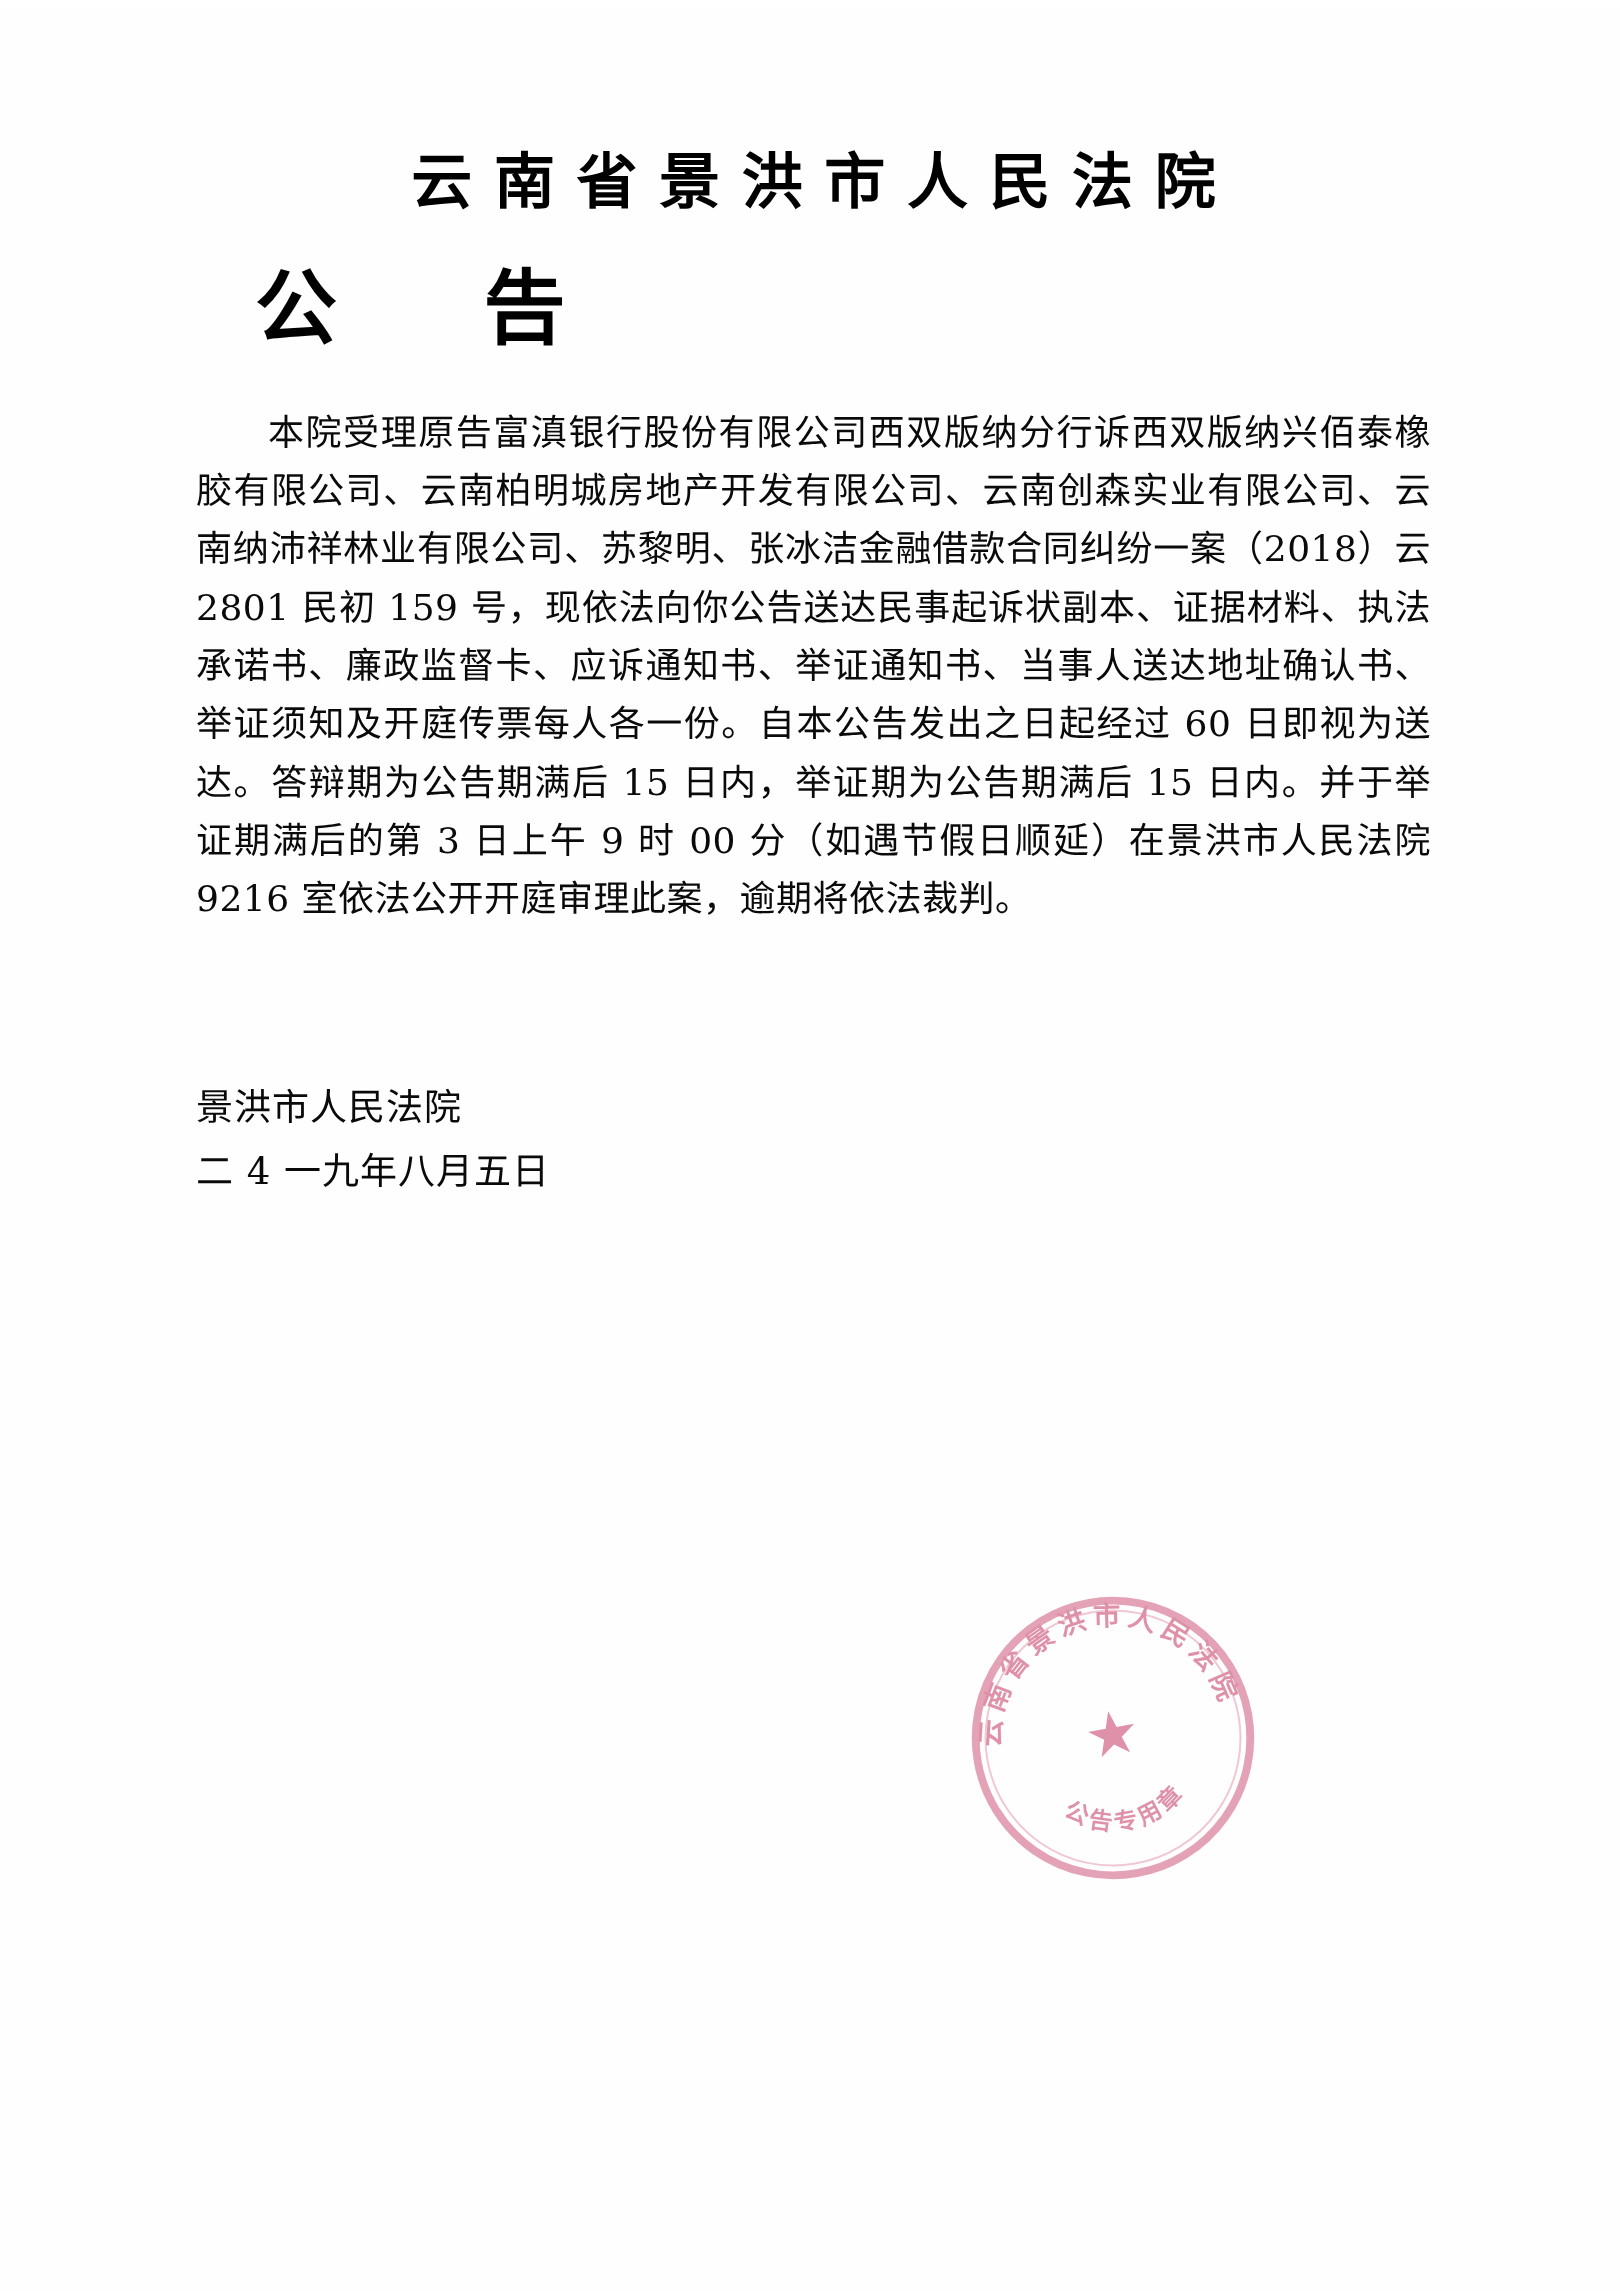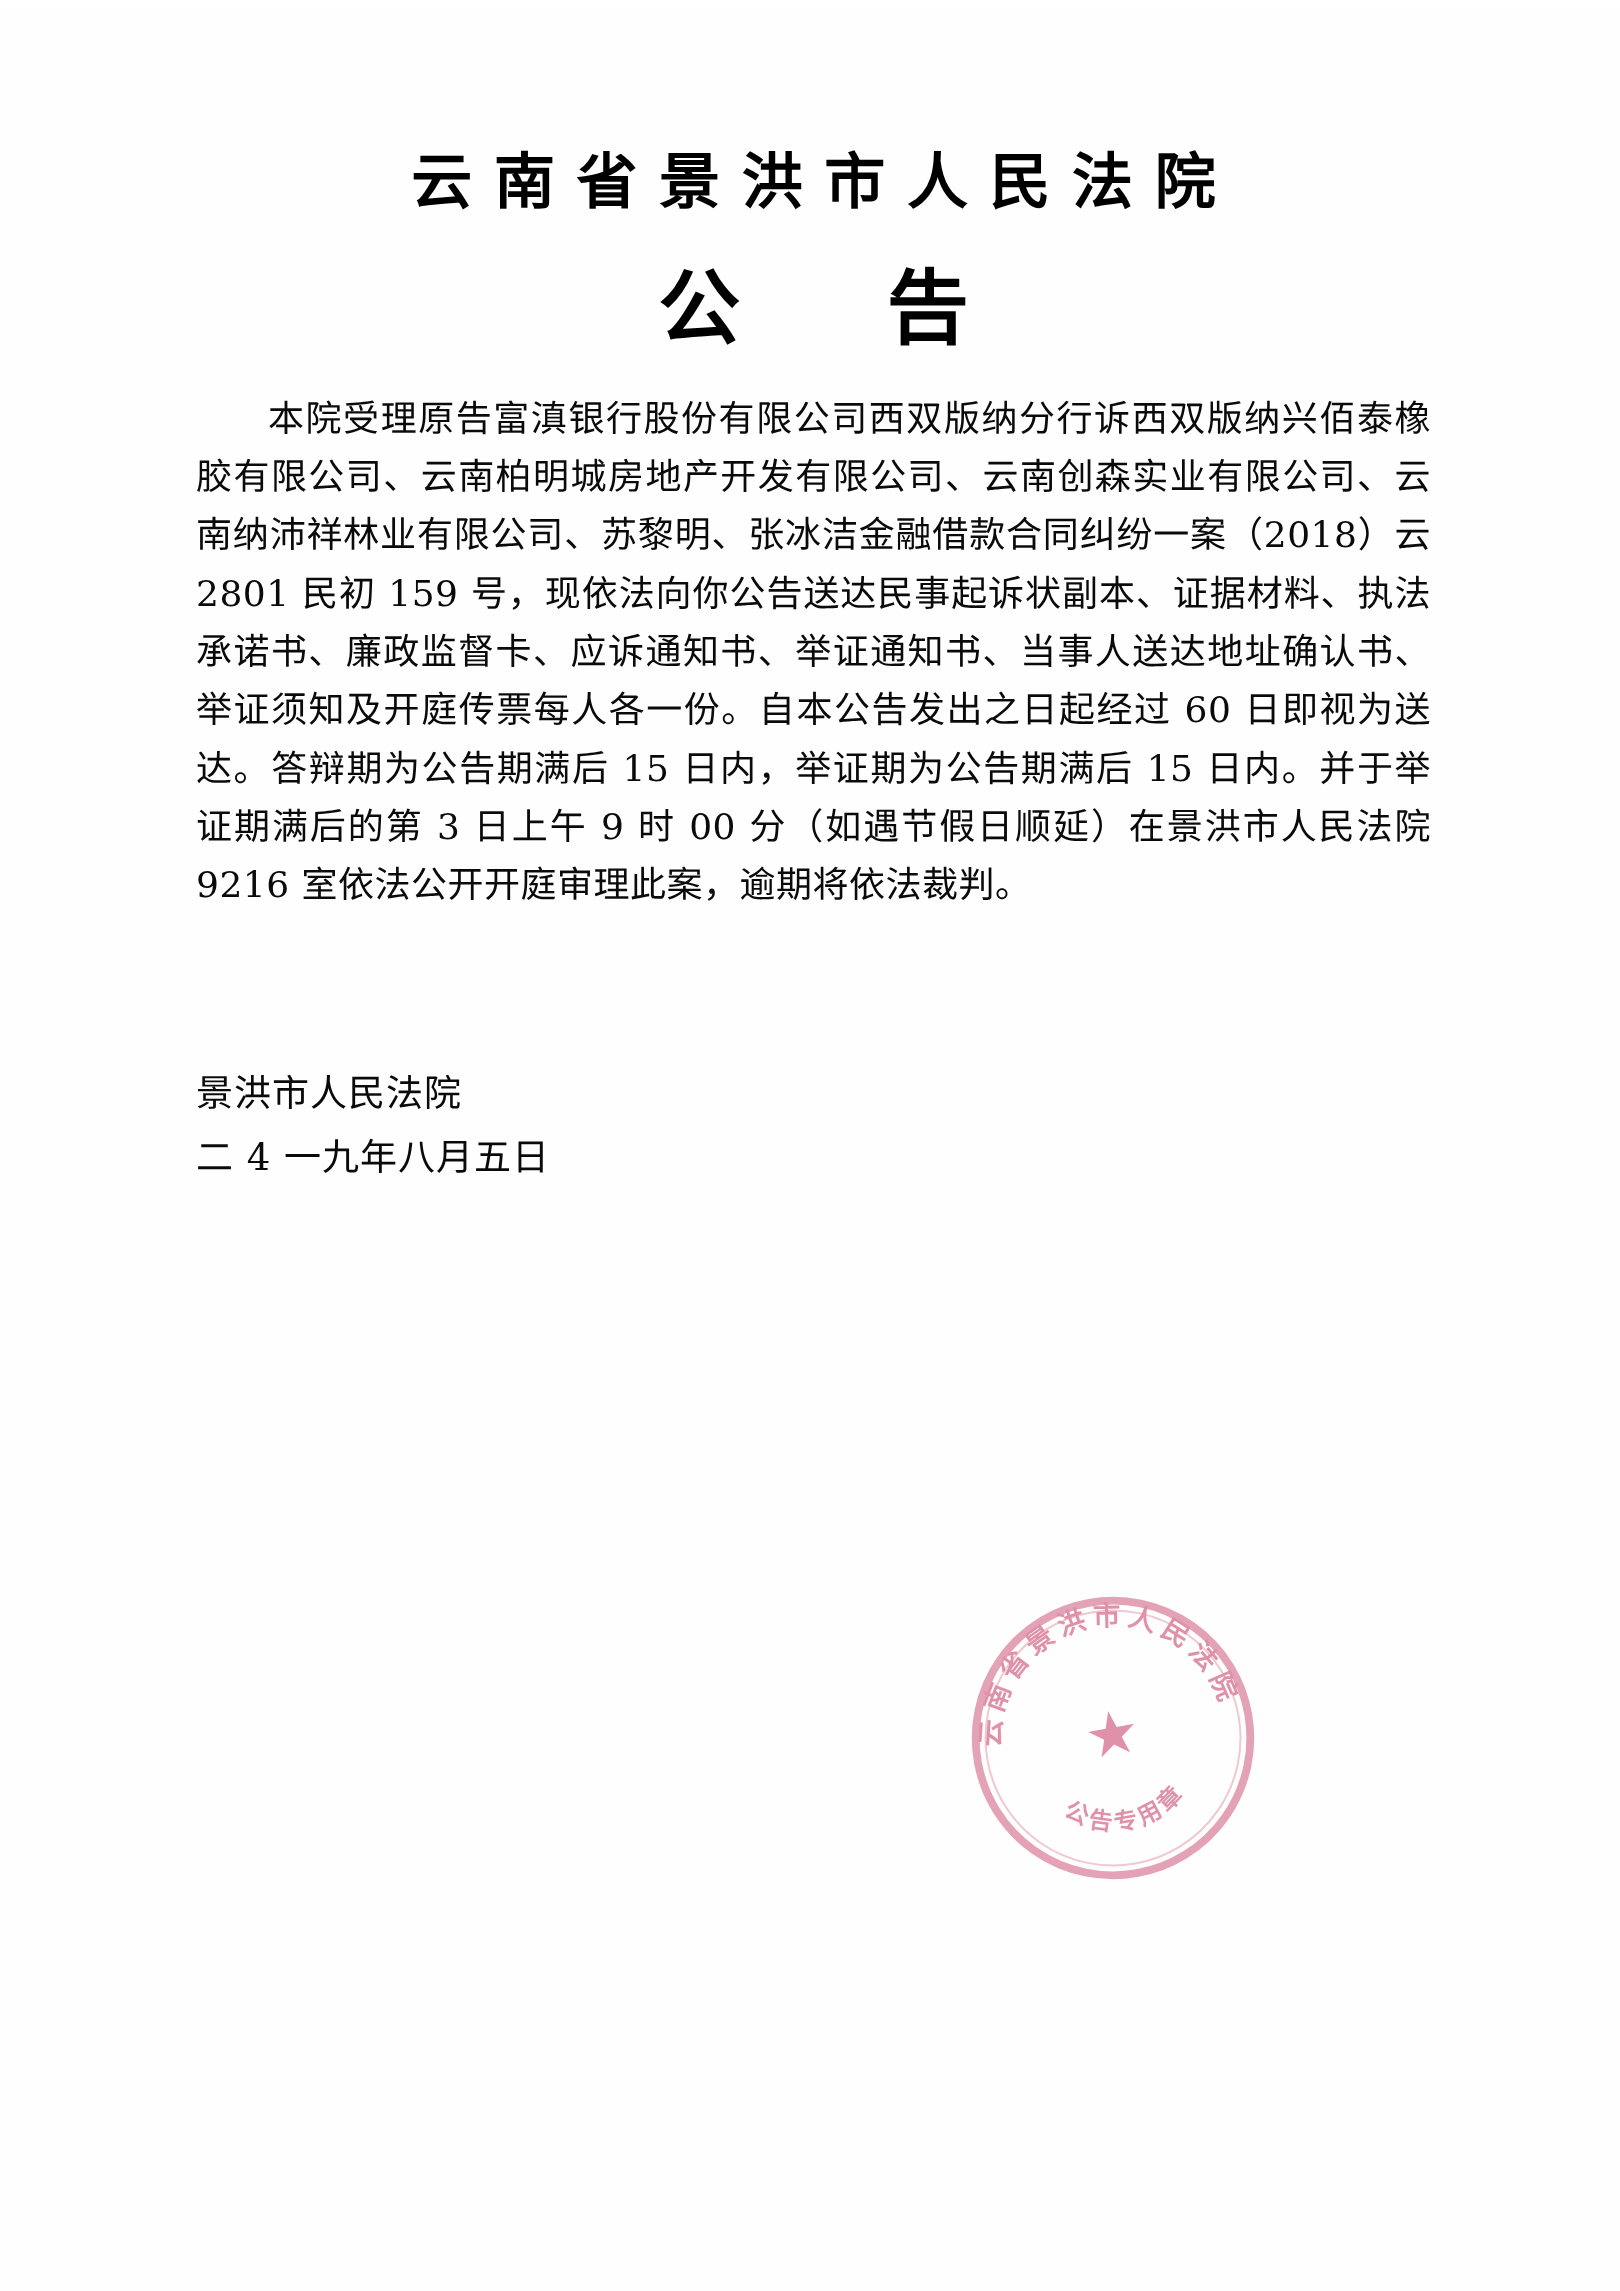--- a/index.html
+++ b/index.html
@@ -42,37 +42,36 @@
     padding-left: 21.6px;
     color: #000;
     white-space: nowrap;
   }
 
   .doc-type {
     font-family: "DejaVu Serif", "Liberation Serif", serif;
     font-size: 82px;
     font-weight: 700;
     letter-spacing: 59px;
-    text-align: center;
     padding-left: 59px;
     margin-top: 23.5px;
     color: #000;
   }
 
   .addressees {
     margin-top: 45px;
     font-size: 36px;
     line-height: 1.62;
     text-align: justify;
     text-justify: inter-ideograph;
     letter-spacing: 0.5px;
   }
 
   .body-para {
-    margin-top: 29px;
+    margin-top: 43px;
     font-size: 36px;
     line-height: 1.62;
     text-align: justify;
     text-justify: inter-ideograph;
     text-indent: 2em;
     letter-spacing: 0.5px;
   }
 
   .signature-block {
     margin-top: 147px;

